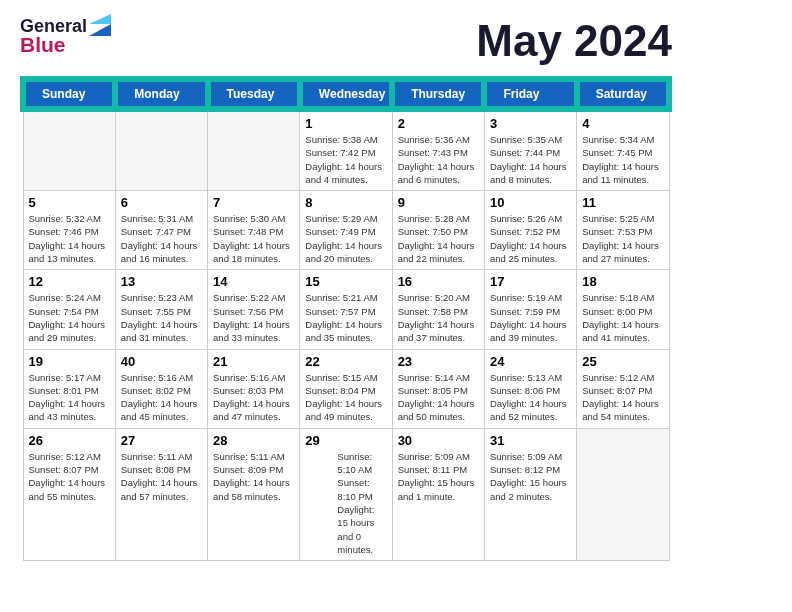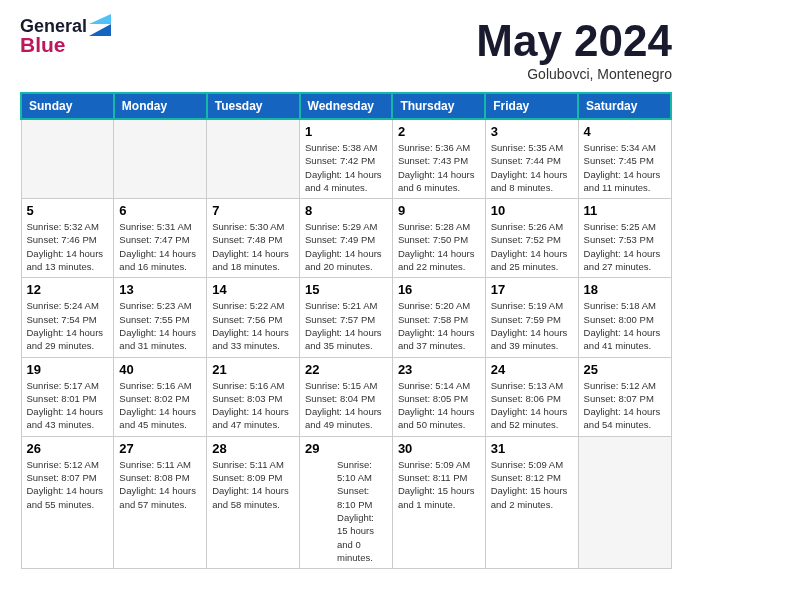--- a/index.html
+++ b/index.html
@@ -39,23 +39,23 @@
     .calendar {
       width: 100%;
       border-collapse: collapse;
       table-layout: fixed;
     }
     .calendar th {
       background: #1565c0;
       color: #fff;
       font-size: 12px;
       font-weight: bold;
-      padding: 5px 7px;
+      padding: 5px 16px;
       text-align: left;
-      border: 2px solid #14b8a6;
+      border: 6px solid #14b8a6;
     }
     .calendar td {
       border: 1px solid #ccc;
       vertical-align: top;
       padding: 4px 5px;
       font-size: 10px;
       color: #222;
       height: 78px;
       background: #fff;
     }
@@ -87,21 +87,20 @@
           <svg width="22" height="22" viewBox="0 0 22 22" style="margin-left:2px;margin-top:-4px;">
             <polygon points="0,22 22,10 22,22" fill="#1565c0"></polygon>
             <polygon points="0,10 22,0 22,10" fill="#4fc3f7"></polygon>
           </svg>
         </div>
         <div style="font-size:21px;font-weight:bold;color:#be185d;margin-top:-4px;">Blue</div>
       </div>
     </div>
     <div class="title-block">
       <div class="month-year">May 2024</div>
-      <div class="location">Golubovci, Montenegro</div>
     </div>
   </div>
 
   <table class="calendar">
     <thead>
       <tr>
         <th>Sunday</th>
         <th>Monday</th>
         <th>Tuesday</th>
         <th>Wednesday</th>

